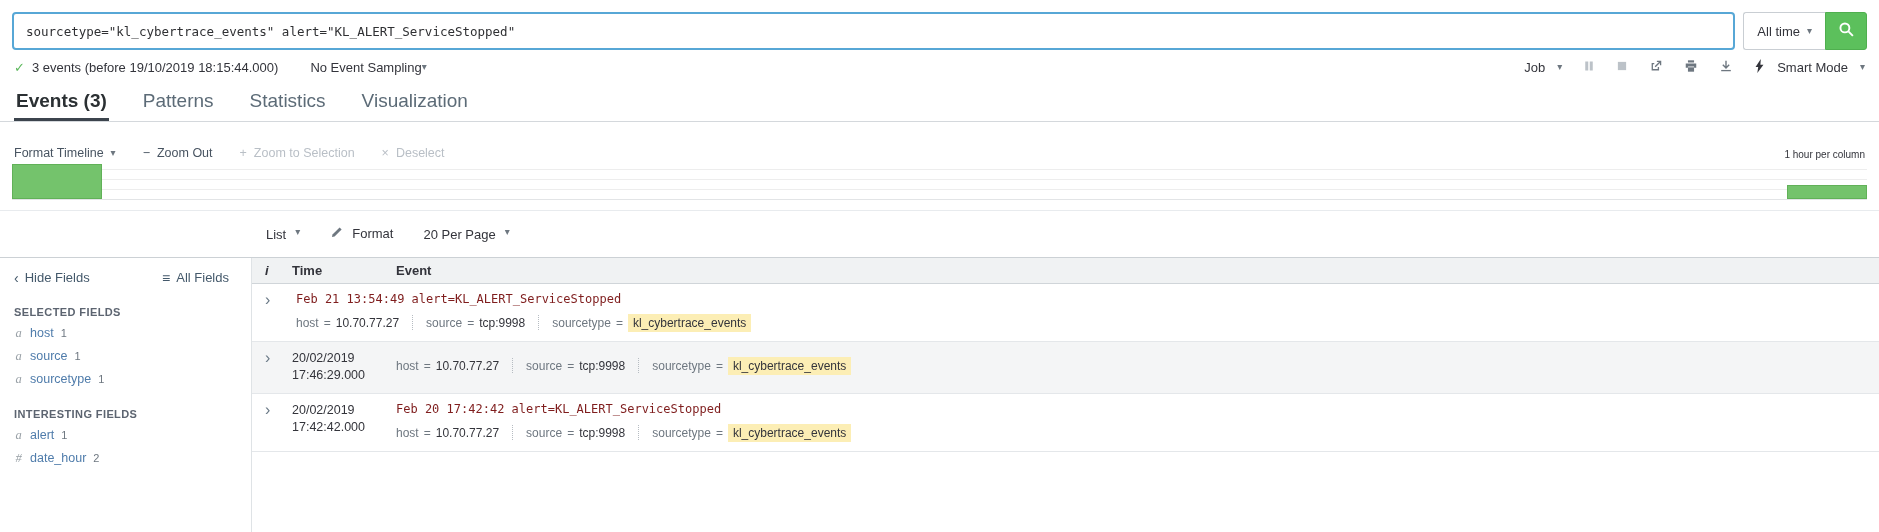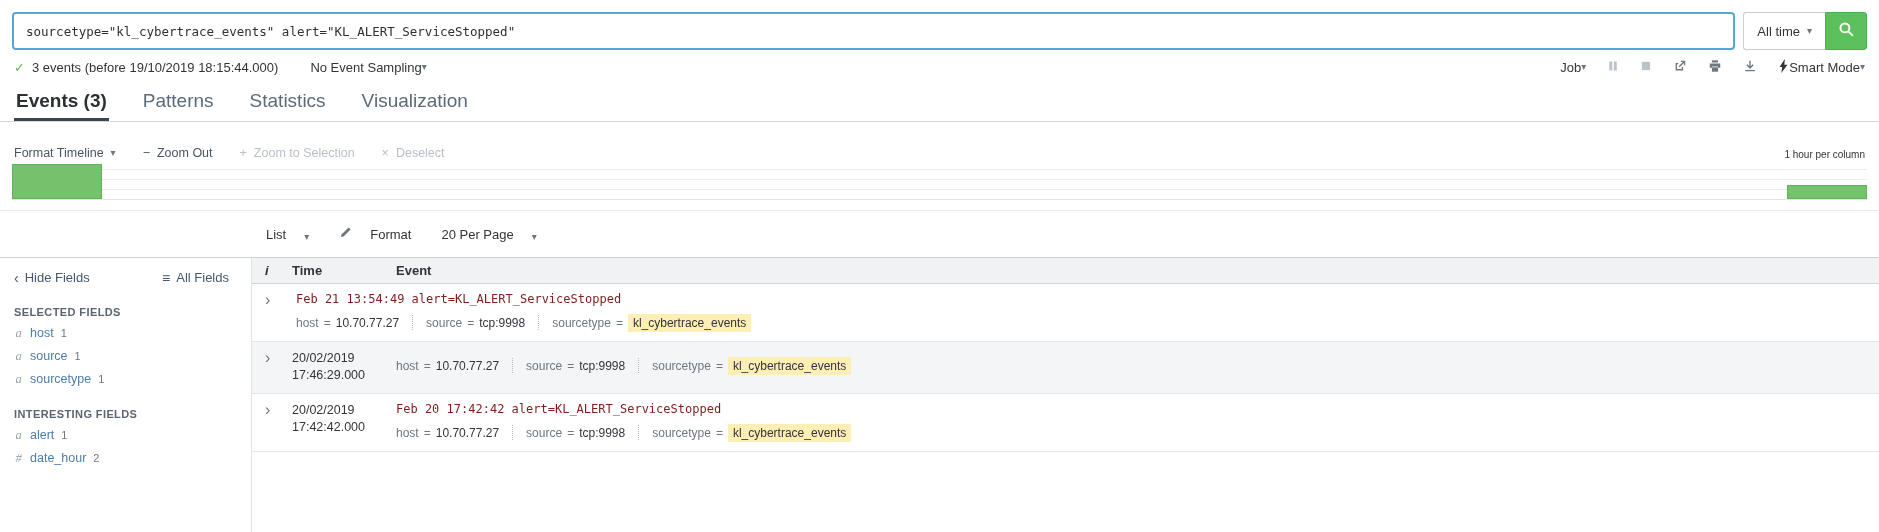--- a/index.html
+++ b/index.html
@@ -16,21 +16,21 @@
     padding:0 13px; display:flex; align-items:center; gap:7px; cursor:pointer; color:#33343b; white-space:nowrap; }
   .search-btn { width:42px; background:#5cc05c; border:1px solid #4faf4f; border-radius:0 3px 3px 0;
     display:flex; align-items:center; justify-content:center; cursor:pointer; }
   .caret { font-size:10px; color:#6e7780; line-height:1; }
 
   
   .status-row { display:flex; align-items:center; padding:0 14px; height:34px; flex-shrink:0; }
   .check { color:#5cb85c; margin-right:7px; font-size:13px; }
   .sampling { margin-left:32px; display:flex; align-items:center; cursor:pointer; }
   .status-right { margin-left:auto; display:flex; align-items:center; gap:21px; }
-  .labelled-btn { display:flex; gap:0; align-items:center; cursor:pointer; }
+  .labelled-btn { display:flex; gap:12px; align-items:center; cursor:pointer; }
   .icon-btn { color:#6e7780; cursor:pointer; display:flex; align-items:center; }
   .icon-btn.disabled { color:#bcc2c8; cursor:default; }
 
   
   .tabs { display:flex; gap:32px; padding:0 14px; border-bottom:1px solid #d4d8dc; height:38px; align-items:stretch; flex-shrink:0; }
   .tab { display:flex; align-items:center; font-size:19px; color:#5c6b77; cursor:pointer;
     border-bottom:3px solid transparent; padding:0 2px; }
   .tab.active { color:#2b3033; font-weight:bold; border-bottom-color:#3c444d; }
 
   
@@ -42,21 +42,21 @@
   .tl-chart { position:relative; margin:0 12px 10px; height:40px; flex-shrink:0;
     background:repeating-linear-gradient(to top, #fff 0px, #fff 9px, #ededed 9px, #ededed 10px);
     border-bottom:1px solid #e2e4e6; }
   .tl-bar { position:absolute; bottom:0; background:#74c36c; border:1px solid #61b158; cursor:pointer; }
   .tl-bar.left { left:0; width:90px; }
   .tl-bar.right { right:0; width:80px; }
 
   
   .rt-wrap { border-top:1px solid #e8ebee; border-bottom:1px solid #ccd1d5; flex-shrink:0; }
   .rt { margin-left:252px; height:46px; display:flex; align-items:center; gap:30px; padding-left:14px; }
-  .rt-btn { display:flex; align-items:flex-end; gap:18px; color:#33343b; cursor:pointer; }
+  .rt-btn { display:flex; align-items:flex-start; gap:9px; color:#33343b; cursor:pointer; }
 
   
   .main { flex:1; display:flex; align-items:stretch; overflow:hidden; }
 
   .sidebar { width:252px; flex-shrink:0; border-right:1px solid #dfe3e6; padding:12px 0 0 14px; }
   .sb-head { display:flex; justify-content:space-between; padding-right:22px; }
   .sb-link { display:flex; gap:6px; align-items:center; cursor:pointer; color:#44596b; }
   .sb-link .glyph { color:#44596b; font-size:14px; line-height:1; }
   .sb-section { margin-top:21px; font-size:11px; font-weight:bold; color:#5c6470; letter-spacing:.4px; }
   .sb-item { display:flex; align-items:baseline; gap:7px; margin-top:8px; font-size:12.5px; line-height:15px; }

